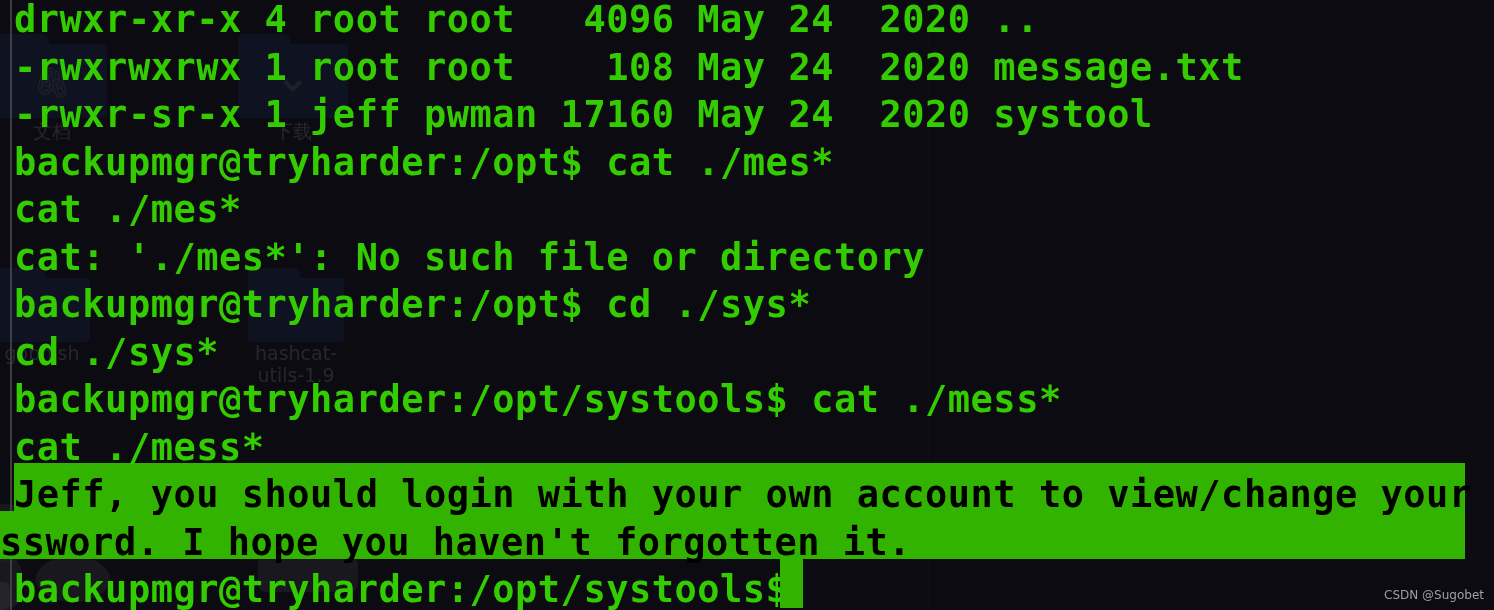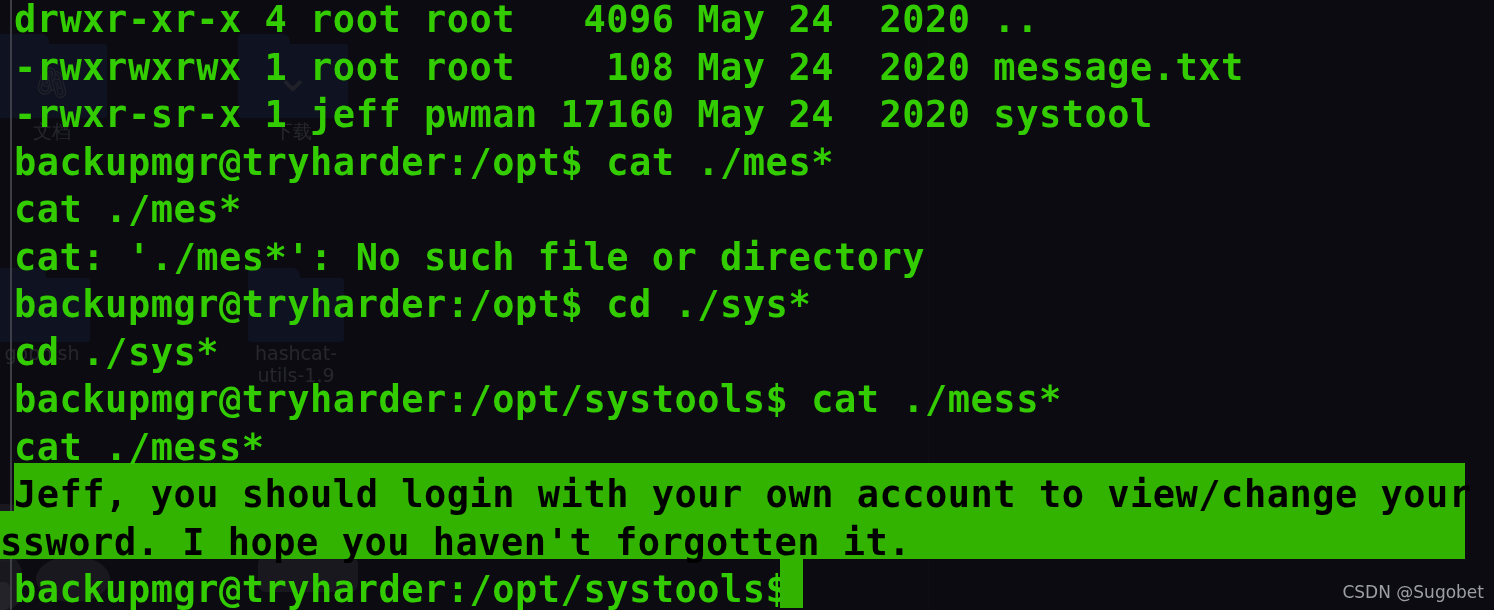--- a/index.html
+++ b/index.html
@@ -41,21 +41,21 @@
     color:#33cc00;white-space:pre;
   }
   .line.hl{color:#000;}
   .hlband{position:absolute;z-index:3;background:#32b300;}
 
   
   #cursor{position:absolute;z-index:5;background:#32b300;}
 
   
   #wm{position:absolute;right:10px;bottom:8px;z-index:6;
-      color:#b6b9be;opacity:.85;font-size:17px;
+      color:#b6b9be;opacity:.85;font-size:12px;
       font-family:"DejaVu Sans","Liberation Sans",sans-serif;}
 </style>
 </head>
 <body>
 
 <div id="stage">
 
   <div id="desktop">
     <div class="blob" style="left:-34px;top:504px;width:78px;height:58px;"></div>
     <div class="blob" style="left:36px;top:556px;width:74px;height:46px;"></div>

